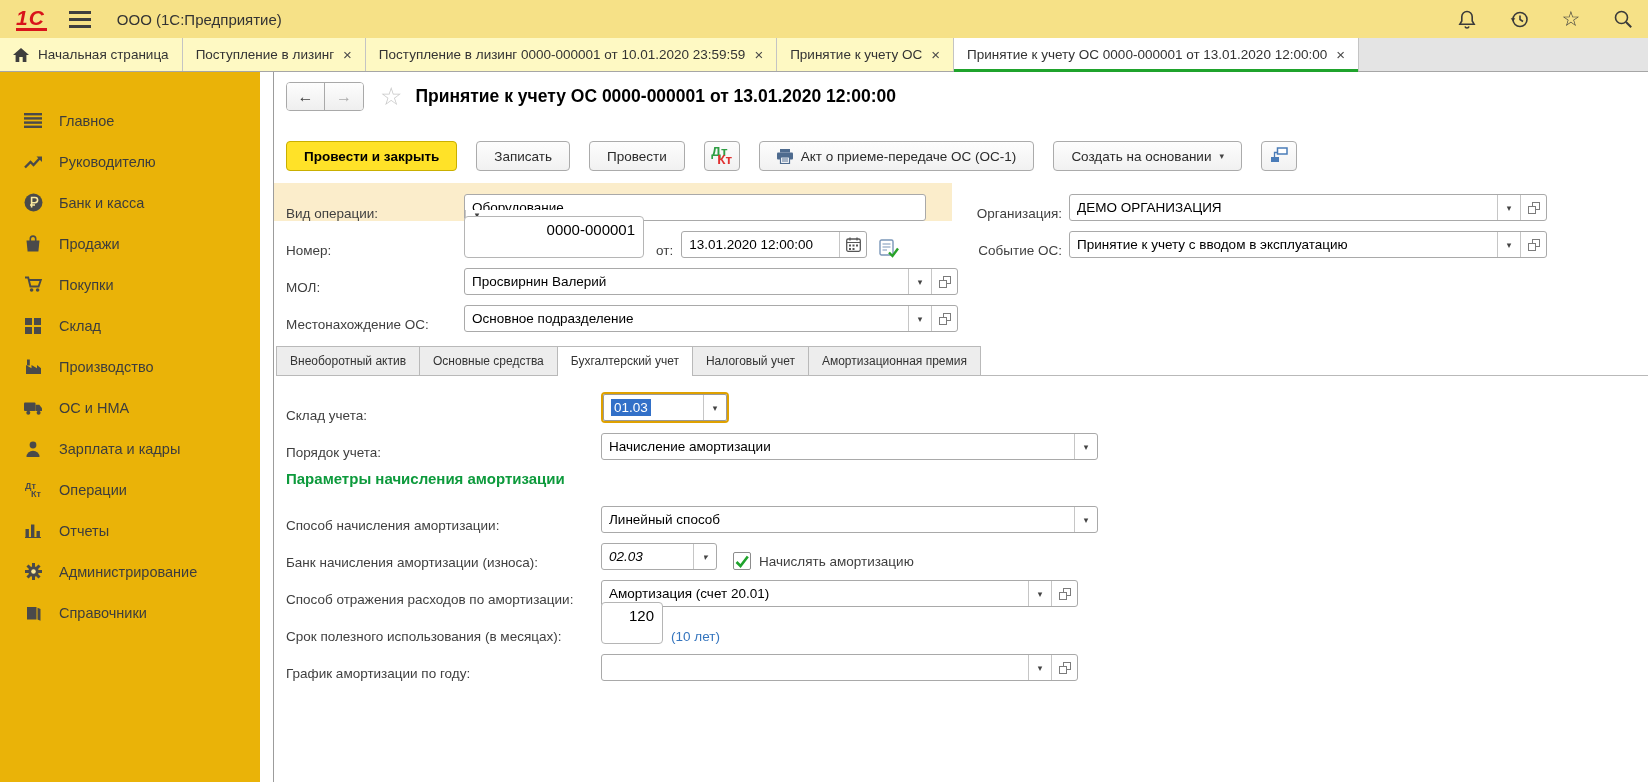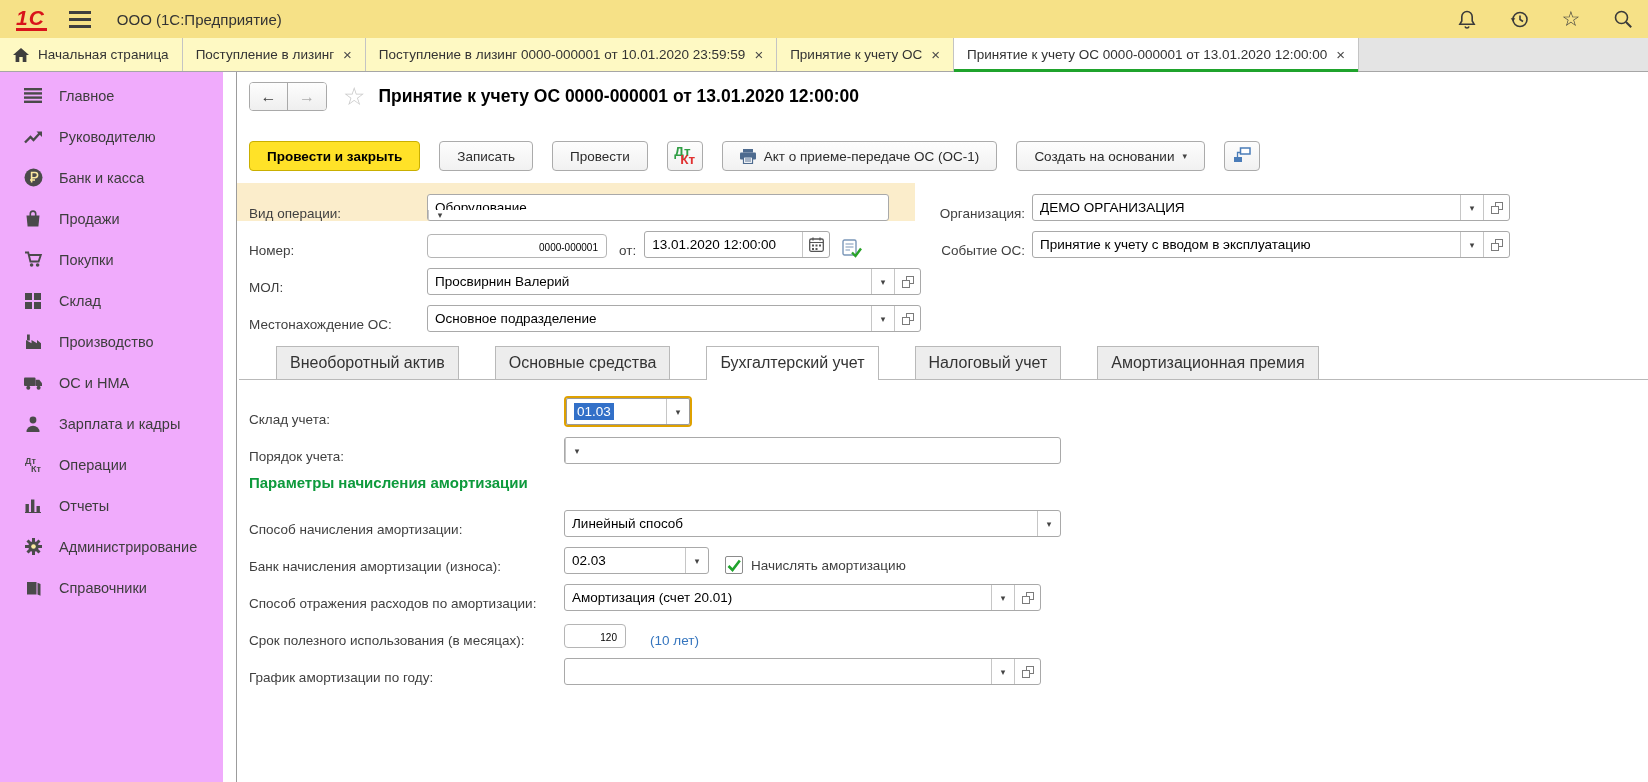--- a/index.html
+++ b/index.html
@@ -20,21 +20,21 @@
   .tabbar { height:34px; display:flex; align-items:stretch; background:#EFEFEF; border-bottom:1px solid #A6A6A6; }
   .tab { display:flex; align-items:center; padding:0 13px; font-size:13.5px; color:#333; border-right:1px solid #C4C4C4; background:#fef9c3; white-space:nowrap; cursor:pointer; }
   .tab .home-ic { margin-right:9px; display:flex; }
   .tab .close { margin-left:9px; color:#4A4A4A; font-size:15px; line-height:13px; cursor:pointer; }
   .tab.active { background:#fff; position:relative; }
   .tab.active::after { content:''; position:absolute; left:0; right:0; bottom:-1px; height:3px; background:#1FA32C; }
   .tab-filler { flex:1; background:#E4E4E4; }
 
   
   .content-wrap { display:flex; height:710px; }
-  .sidebar { width:223px; background:#f0abfc; padding-top:3px; flex:none; }
+  .sidebar { width:260px; background:#eab308; padding-top:28px; flex:none; }
   .side-item { display:flex; align-items:center; height:41px; padding-left:22px; cursor:pointer; }
   .side-item .ic { width:22px; display:flex; justify-content:center; margin-right:15px; }
   .side-item .ic svg { fill:#4A4A4A; }
   .side-item .lbl { font-size:14.5px; color:#3D3D3D; }
   .dtkt { font-size:9px; font-weight:bold; color:#4A4A4A; line-height:8px; text-align:left; }
   .dtkt .kt { margin-left:6px; }
   .splitter { width:14px; background:#fff; border-right:1px solid #9C9C9C; flex:none; }
   .main { flex:1; background:#fff; padding:10px 0 0 12px; overflow:hidden; }
 
   
@@ -64,44 +64,44 @@
   .cols { display:flex; }
   .col-l { width:680px; flex:none; }
   .col-r { flex:1; }
   .frow.hl { background:#FBEDCB; margin-left:-12px; padding-left:12px; width:678px; height:38px; }
   .col-r .flabel { width:96px; text-align:right; margin-right:7px; }
 
   .combo { display:flex; align-items:stretch; height:27px; border:1px solid #A9A9A9; border-radius:3px; background:#fff; }
   .combo .val { flex:1; padding:0 7px; font-size:13.5px; color:#000; line-height:25px; white-space:nowrap; overflow:hidden; }
   .combo .dd { width:23px; border-left:1px solid #C6C6C6; display:flex; align-items:center; justify-content:center; font-size:9px; color:#444; cursor:pointer; }
   .combo .openbtn { width:26px; border-left:1px solid #C6C6C6; display:flex; align-items:center; justify-content:center; cursor:pointer; }
-  .tfield { height:24px; border:1px solid #B5B5B5; border-radius:4px; background:#fff; font-size:10px; line-height:25px; padding:0 8px; text-align:right; }
+  .tfield { height:42px; border:1px solid #B5B5B5; border-radius:4px; background:#fff; font-size:15px; line-height:25px; padding:0 8px; text-align:right; }
 
   .ico-open { position:relative; width:12px; height:12px; }
   .ico-open i { position:absolute; border:1.4px solid #7B7B7B; background:#fff; width:8px; height:8px; display:block; }
   .ico-open .a { right:0; top:0; } .ico-open .b { left:0; bottom:0; }
 
   .cal-btn { width:27px; border-left:1px solid #C6C6C6; display:flex; align-items:center; justify-content:center; cursor:pointer; }
   .icon-only { border:none; background:none; padding:0; margin-left:12px; cursor:pointer; display:flex; align-items:center; }
 
   
   .ftabs { display:flex; align-items:flex-end; border-bottom:1px solid #B9B9B9; margin:14px 0 0 -10px; }
-  .ftab { border:1px solid #B9B9B9; border-bottom:none; background:#EDEDED; padding:7px 13px; font-size:16px; color:#333; margin-right:-1px; cursor:pointer; white-space:nowrap;margin-left:37px; }
+  .ftab { border:1px solid #B9B9B9; border-bottom:none; background:#EDEDED; padding:7px 13px; font-size:12px; color:#333; margin-right:-1px; cursor:pointer; white-space:nowrap; }
   .ftab.active { background:#fff; margin-bottom:-1px; padding-bottom:8px; }
 
   .tabbody { padding-top:10px; }
   .tabbody .frow .flabel { width:315px; }
   .focusring { display:inline-flex; border:2px solid #DFA100; border-radius:4px; }
   .focusring .combo { border:1px solid #9A9A9A; border-radius:2px; }
   .sel { background:#3270C8; color:#fff; padding:1px 3px; }
   .section-title { font-size:15px; font-weight:bold; color:#0D9A3C; height:36px; display:flex; align-items:center; }
   .chkwrap { display:flex; align-items:center; margin-left:16px; cursor:pointer; }
   .checkbox { width:18px; height:18px; border:1px solid #8C8C8C; border-radius:2px; background:#fff; display:flex; align-items:center; justify-content:center; }
   .chklbl { font-size:13.5px; color:#3F3F3F; margin-left:8px; }
-  .hint { font-size:13.5px; color:#3575BE; margin-left:24px; }
+  .hint { font-size:13.5px; color:#3575BE; margin-left:8px; }
 </style>
 </head>
 <body>
 
 <div class="topbar">
   <span class="logo">1С</span>
   <span class="burger">
       <i></i>
       <i></i>
       <i></i>
@@ -450,34 +450,35 @@
         <span class="focusring">
           <span class="combo" style="width:124px;">
             <span class="val"><span class="sel">01.03</span></span>
             <span class="dd">▾</span>
           </span>
         </span>
       </div>
       <div class="frow">
         <span class="flabel">Порядок учета:</span>
         <span class="combo" style="width:497px;">
+          <span class="val">Начисление амортизации</span>
           <span class="dd">▾</span>
         </span>
       </div>
       <div class="section-title">Параметры начисления амортизации</div>
       <div class="frow">
         <span class="flabel">Способ начисления амортизации:</span>
         <span class="combo" style="width:497px;">
           <span class="val">Линейный способ</span>
           <span class="dd">▾</span>
         </span>
       </div>
       <div class="frow">
         <span class="flabel">Банк начисления амортизации (износа):</span>
-        <span class="combo" style="width:145px;">
+        <span class="combo" style="width:116px;font-style:italic;">
           <span class="val">02.03</span>
           <span class="dd">▾</span>
         </span>
         <span class="chkwrap">
           <span class="checkbox">
             <svg width="14" height="13" viewBox="0 0 14 13">
                 <path d="M1.5 7 L5.5 11 L12.8 1.5" stroke="#1FA32C" stroke-width="2.6" fill="none"></path>
               </svg>
           </span>
           <span class="chklbl">Начислять амортизацию</span>

